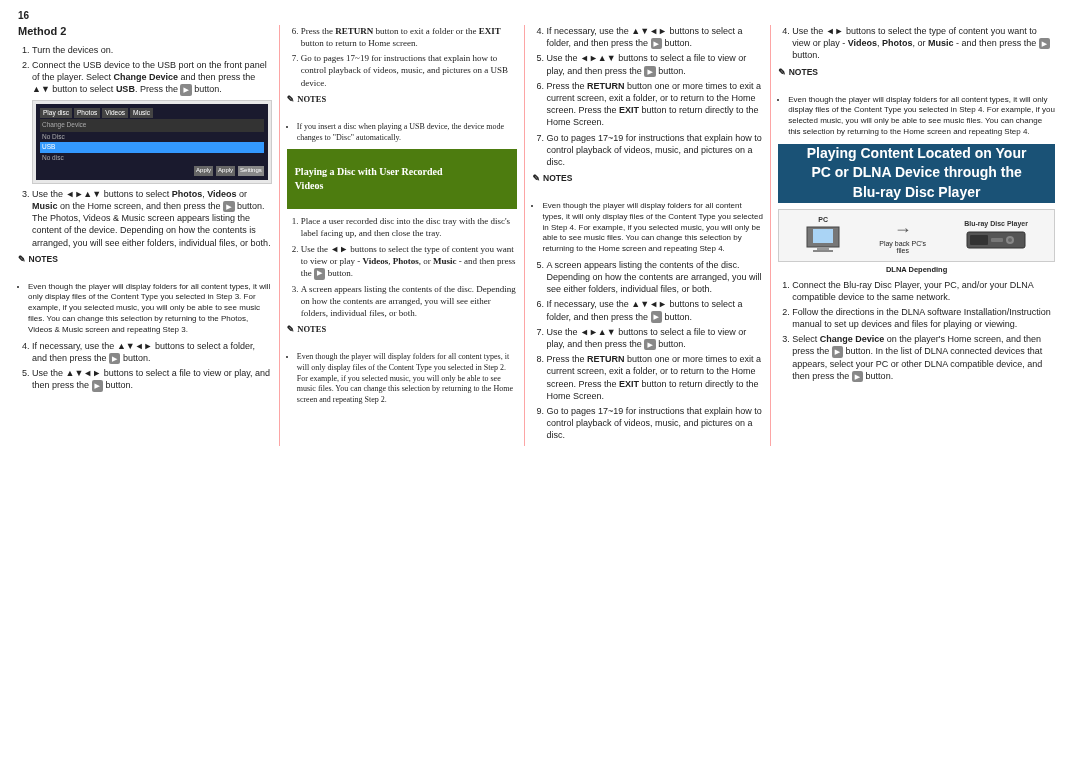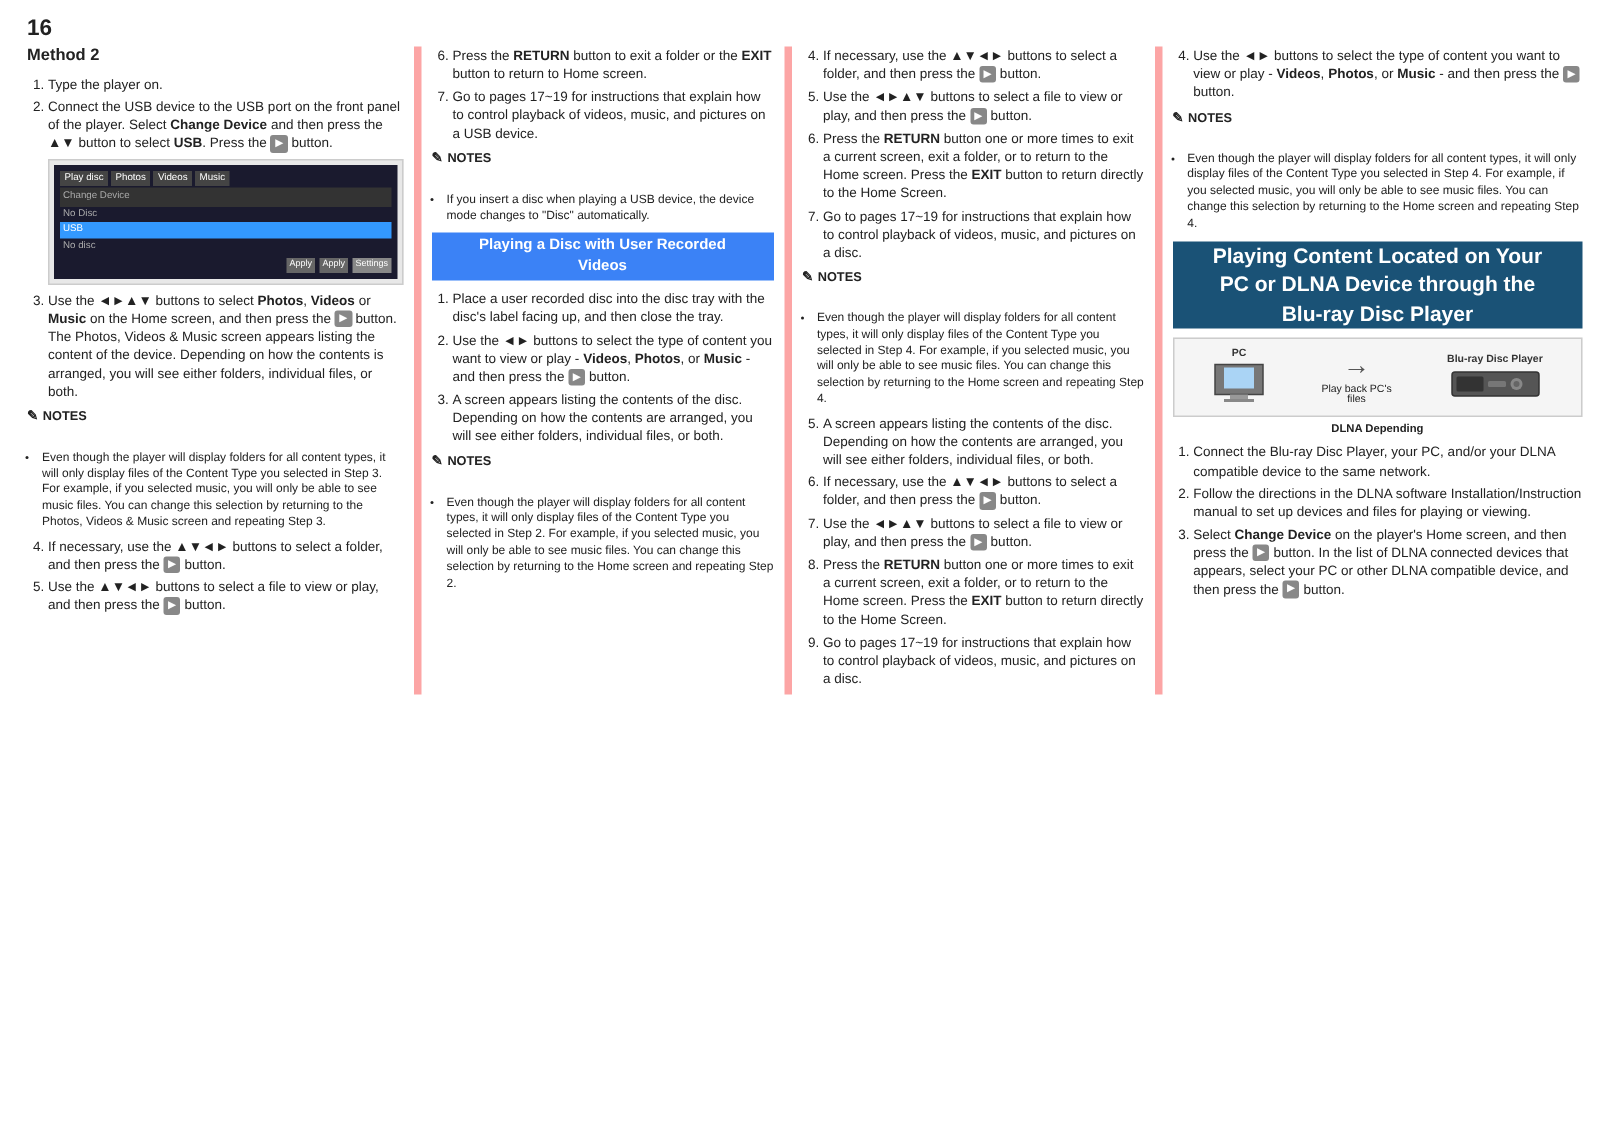--- a/index.html
+++ b/index.html
@@ -6,35 +6,35 @@
     body {
       font-family: Arial, sans-serif;
       font-size: 9px;
       background: #fff;
       width: 1080px;
       min-height: 761px;
       padding: 10px 18px 10px 18px;
       color: #222;
     }
     .page-number {
-      font-size: 15px;
+      font-size: 10px;
       font-weight: bold;
       color: #222;
       margin-bottom: 4px;
     }
     .main-layout {
       display: flex;
       flex-direction: row;
       gap: 0;
       width: 100%;
     }
     .col {
       flex: 1;
       padding: 0 7px;
-      border-right: 5px solid #fca5a5;
+      border-right: 1px solid #fca5a5;
     }
     .col:last-child { border-right: none; }
     .col:first-child { padding-left: 0; }
 
     h2.method-title {
       font-size: 11px;
       font-weight: bold;
       margin-bottom: 7px;
     }
     ol {
@@ -65,24 +65,24 @@
       margin-bottom: 2px;
     }
     .notes-title .pencil-icon {
       font-size: 9px;
     }
     .notes-content {
       font-size: 8px;
       line-height: 1.35;
     }
     .highlight-box {
-      background: #3b82f6;
-      color: #fff;
-      text-align: center;
-      padding: 2px 8px;
+      background: #4d7c0f;
+      color: #fff;
+      text-align: left;
+      padding: 16px 8px;
       margin: 6px 0;
       font-size: 10px;
       font-weight: bold;
       line-height: 1.4;
     }
     .highlight-box2 {
       background: #1a5276;
       color: #fff;
       text-align: center;
       padding: 0 8px;
@@ -177,21 +177,21 @@
 </head>
 <body>
 
 <div class="page-number">16</div>
 
 <div class="main-layout">
 
   <div class="col" style="flex:1.1;">
     <h2 class="method-title">Method 2</h2>
     <ol>
-      <li>Type the player on.</li>
+      <li>Turn the devices on.</li>
       <li>Connect the USB device to the USB port on the front panel of the player. Select <b>Change Device</b> and then press the <b>▲▼</b> button to select <b>USB</b>. Press the <span class="inline-btn">▶</span> button.
         
         <div class="screen-img">
           <div class="screen-img-inner">
             <div class="screen-row">
               <span class="screen-tab">Play disc</span>
               <span class="screen-tab">Photos</span>
               <span class="screen-tab">Videos</span>
               <span class="screen-tab">Music</span>
             </div>
@@ -219,21 +219,21 @@
           <li>Even though the player will display folders for all content types, it will only display files of the Content Type you selected in Step 3. For example, if you selected music, you will only be able to see music files. You can change this selection by returning to the Photos, Videos &amp; Music screen and repeating Step 3.</li>
         </ul>
       </div>
     </div>
     <ol start="4">
       <li>If necessary, use the <b>▲▼◄►</b> buttons to select a folder, and then press the <span class="inline-btn">▶</span> button.</li>
       <li>Use the <b>▲▼◄►</b> buttons to select a file to view or play, and then press the <span class="inline-btn">▶</span> button.</li>
     </ol>
   </div>
 
-  <div class="col" style="flex:1;">
+  <div class="col" style="flex:1;font-family:Liberation Serif, serif;">
     <ol start="6">
       <li>Press the <b>RETURN</b> button to exit a folder or the <b>EXIT</b> button to return to Home screen.</li>
       <li>Go to pages 17~19 for instructions that explain how to control playback of videos, music, and pictures on a USB device.</li>
     </ol>
     <div class="notes-block">
       <div class="notes-title">
           <span class="pencil-icon">✎</span> 
           <b>NOTES</b>
         </div>
       <div class="notes-content">

